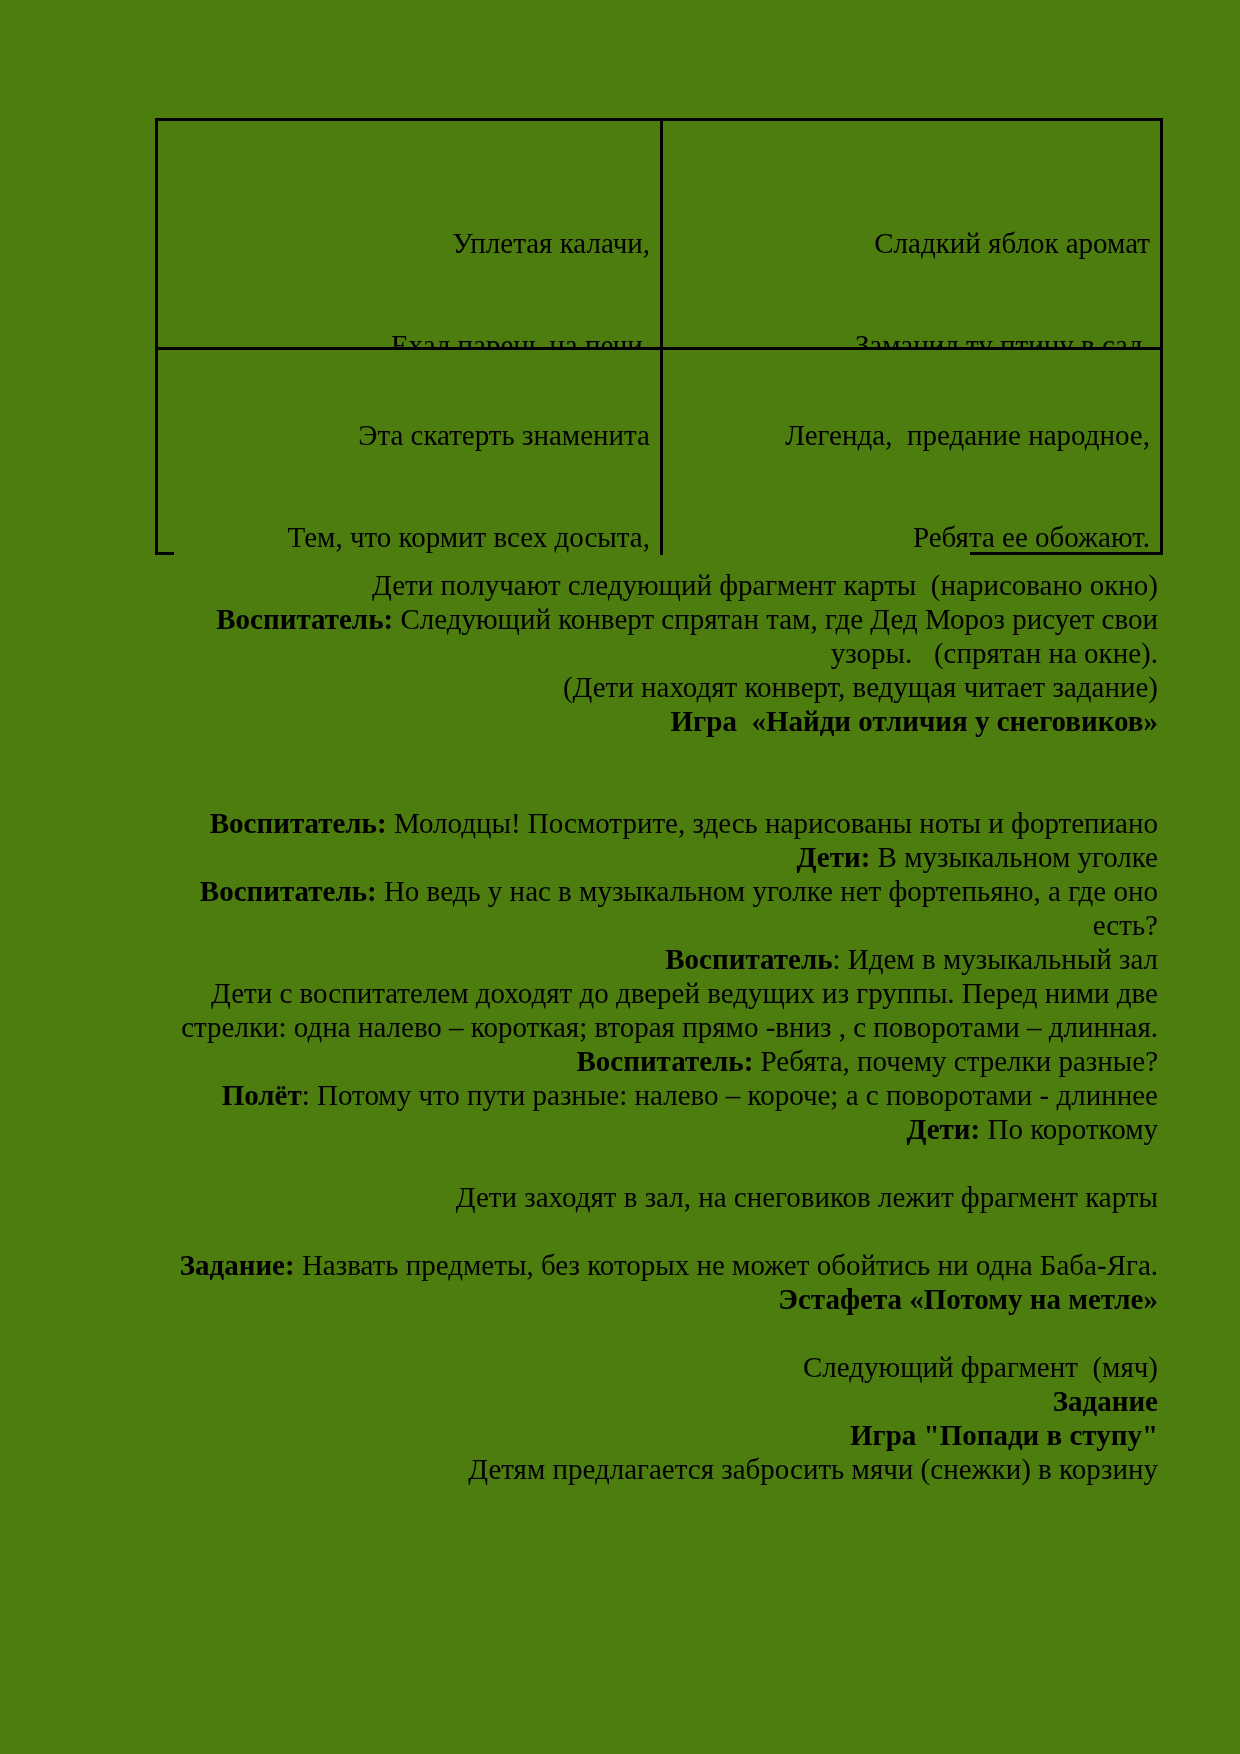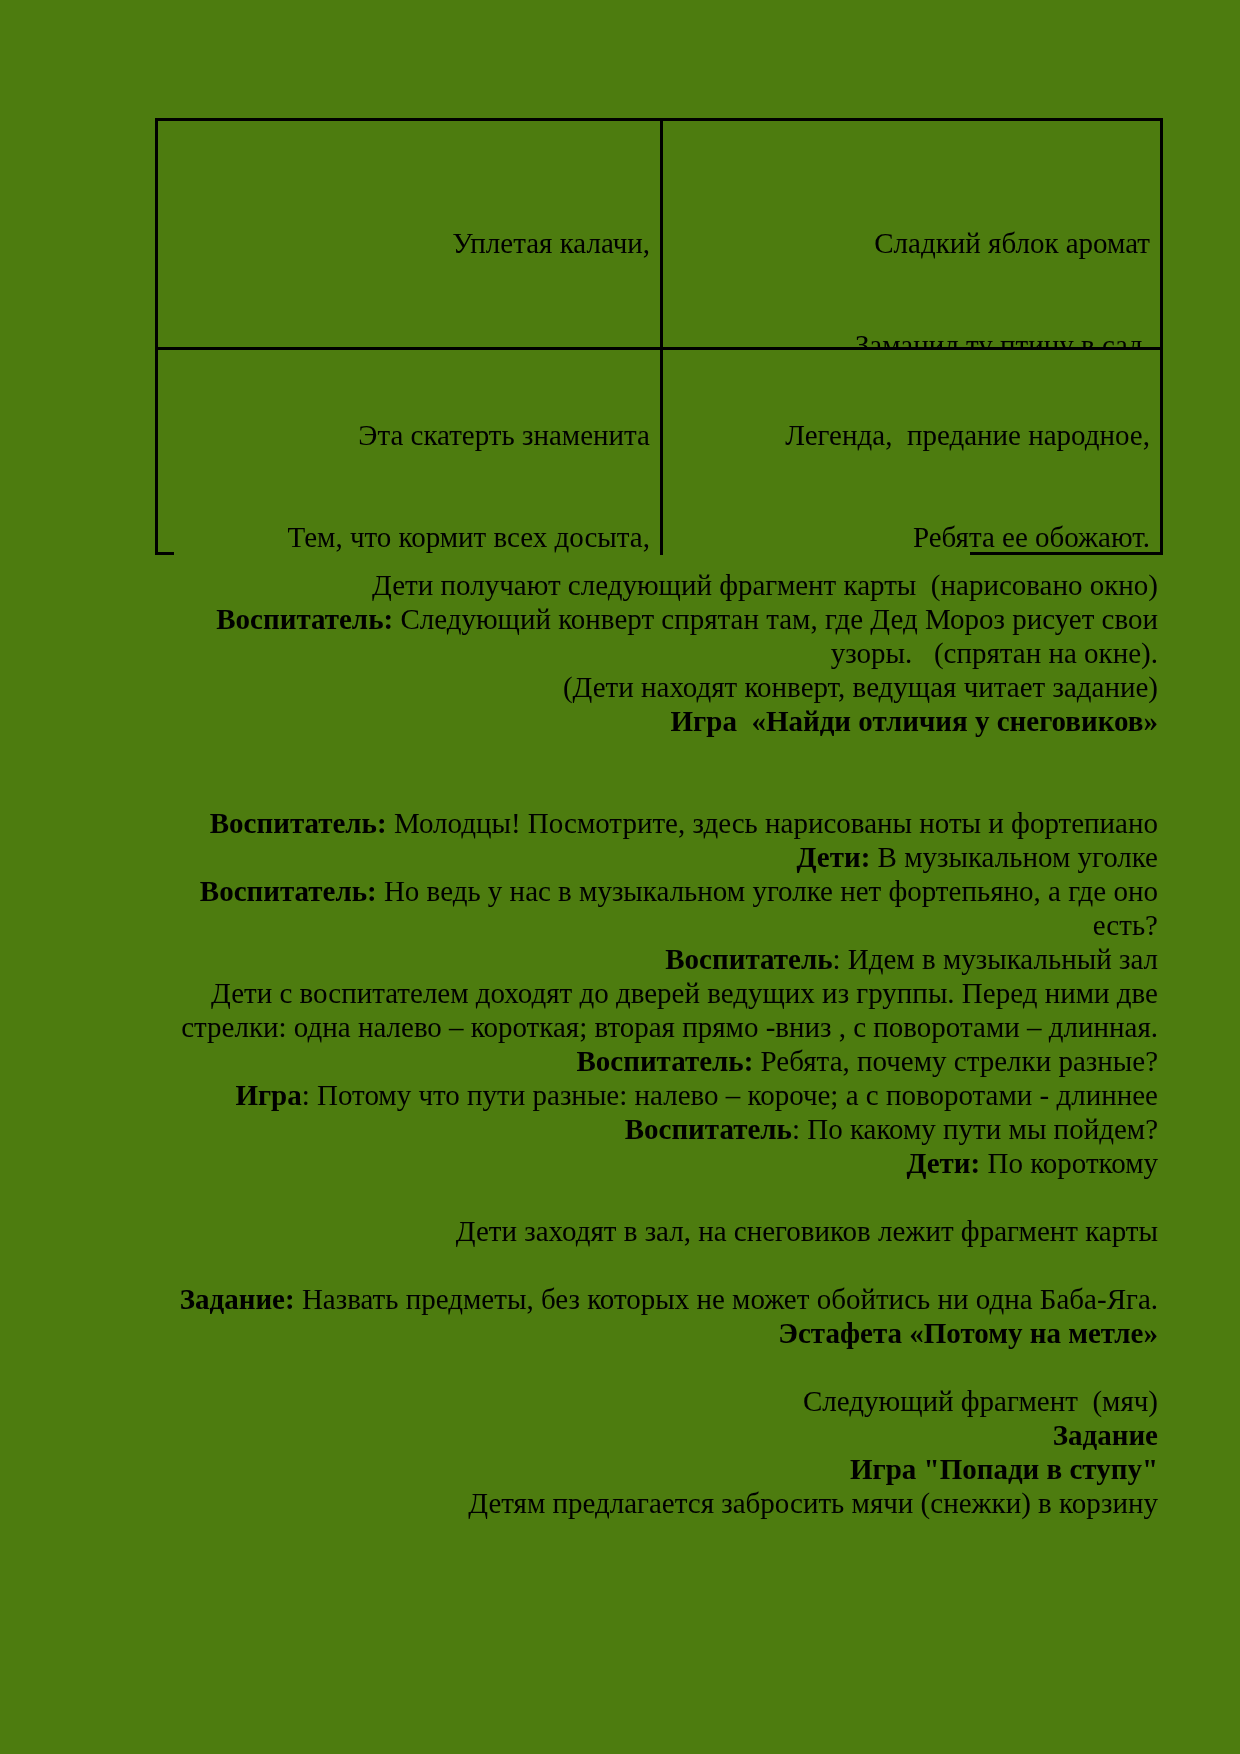--- a/index.html
+++ b/index.html
@@ -53,20 +53,21 @@
 </style>
 </head>
 <body>
 
 <div class="page">
 
   <div class="table-wrap">
 
     <div class="cell r0 c0">
       <div>Уплетая калачи,</div>
+      <div>Ехал парень на печи.</div>
       
       
       
     </div>
 
     <div class="cell r0 c1">
       <div>Сладкий яблок аромат</div>
       <div>Заманил ту птицу в сад.</div>
       
       
@@ -98,22 +99,21 @@
       <p>(Дети находят конверт, ведущая читает задание)</p>
       <p><b>Игра  «Найди отличия у снеговиков»</b></p>
       <p class="blank"></p>
       <p class="blank"></p>
       <p><b>Воспитатель:</b> Молодцы! Посмотрите, здесь нарисованы ноты и фортепиано</p>
       <p><b>Дети:</b> В музыкальном уголке</p>
       <p><b>Воспитатель:</b> Но ведь у нас в музыкальном уголке нет фортепьяно, а где оно есть?</p>
       <p><b>Воспитатель</b>: Идем в музыкальный зал</p>
       <p>Дети с воспитателем доходят до дверей ведущих из группы. Перед ними две стрелки: одна налево – короткая; вторая прямо -вниз , с поворотами – длинная.</p>
       <p><b>Воспитатель:</b> Ребята, почему стрелки разные?</p>
-      <p><b>Игра</b>: Потому что пути разные: налево – короче; а с поворотами - длиннее</p>
-      <p><b>Воспитатель</b>: По какому пути мы пойдем?</p>
+      <p><b>Полёт</b>: Потому что пути разные: налево – короче; а с поворотами - длиннее</p>
       <p><b>Дети:</b> По короткому</p>
       <p class="blank"></p>
       <p>Дети заходят в зал, на снеговиков лежит фрагмент карты</p>
       <p class="blank"></p>
       <p><b>Задание:</b> Назвать предметы, без которых не может обойтись ни одна Баба-Яга.</p>
       <p><b>Эстафета «Потому на метле»</b></p>
       <p class="blank"></p>
       <p>Следующий фрагмент  (мяч)</p>
       <p><b>Задание</b></p>
       <p><b>Игра "Попади в ступу"</b></p>

